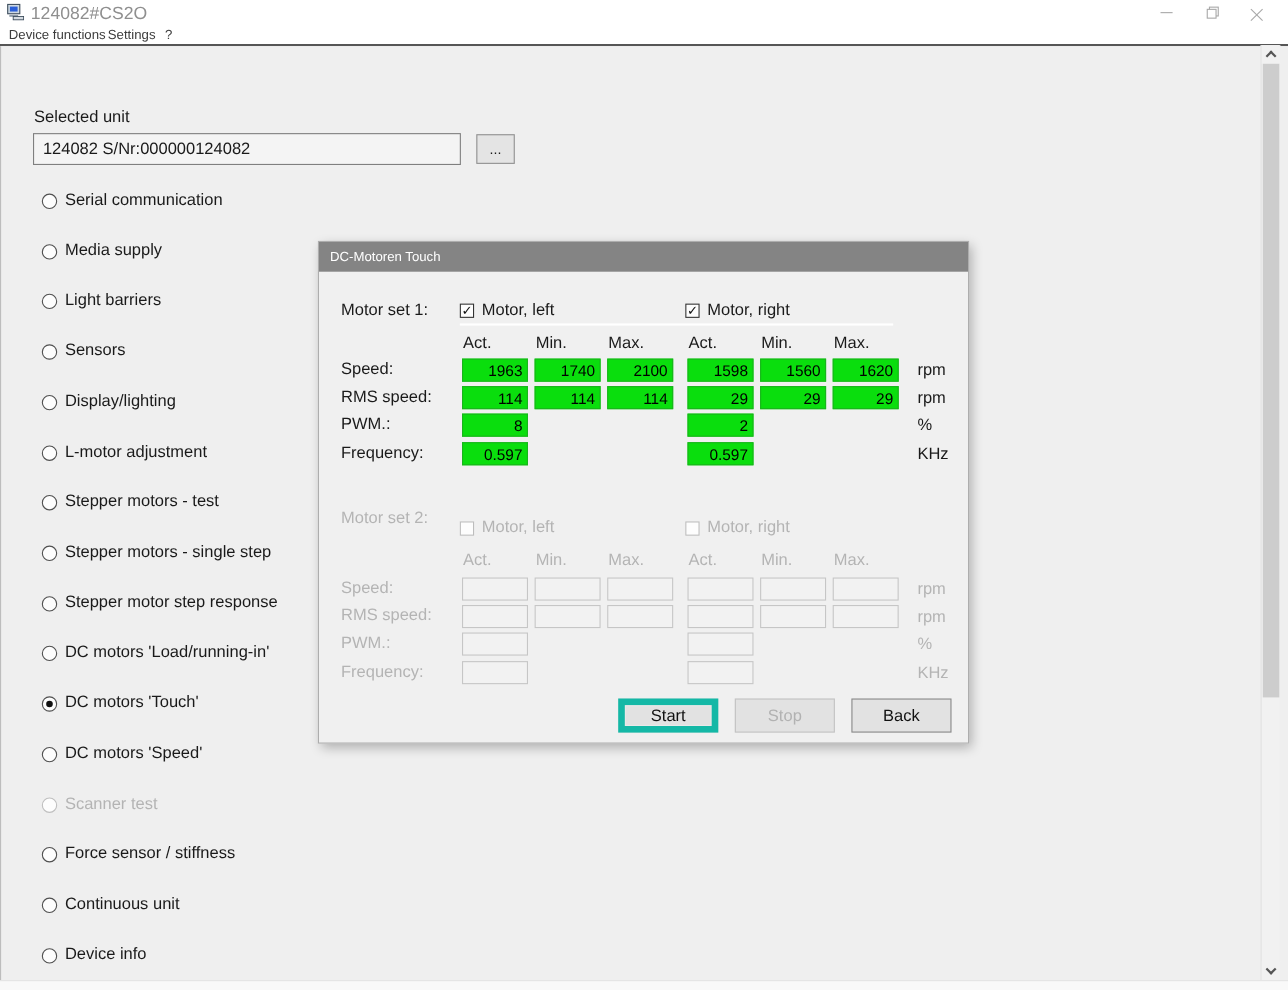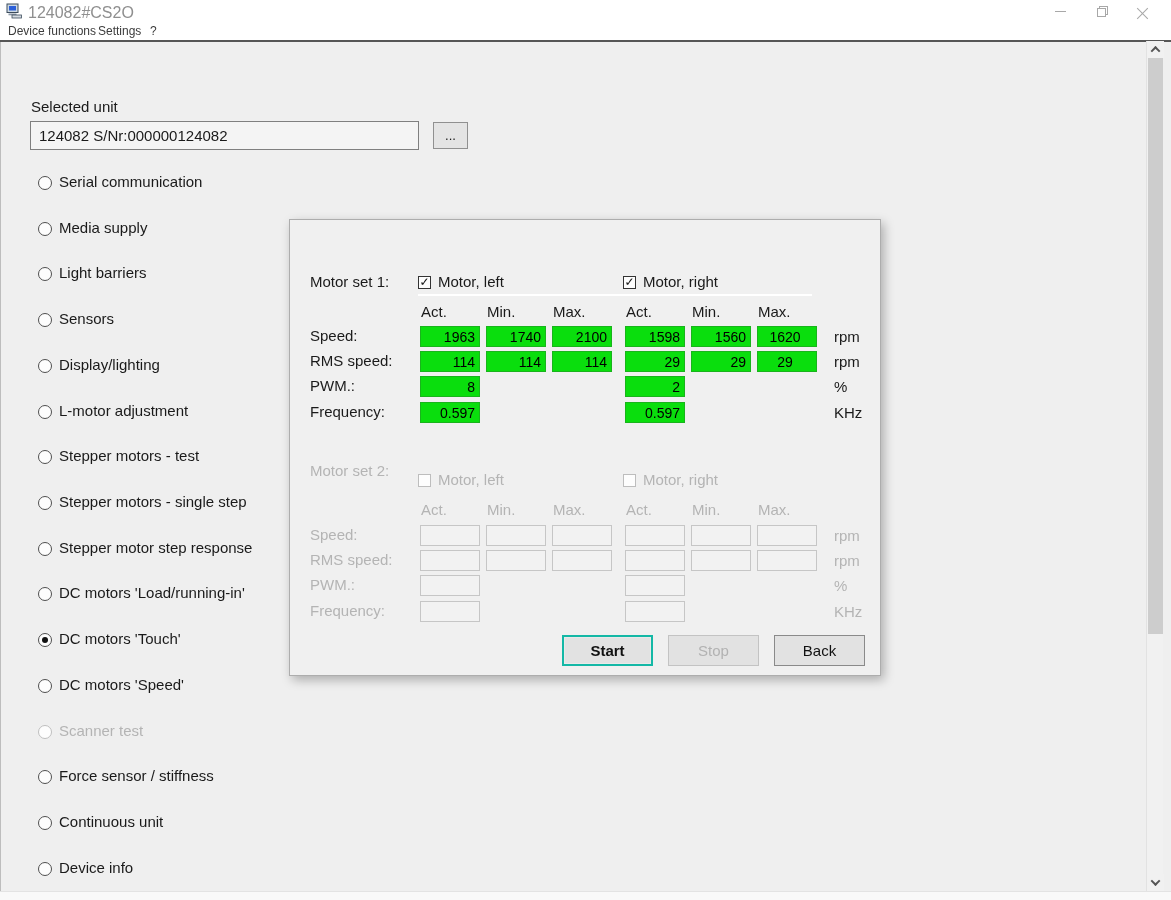--- a/index.html
+++ b/index.html
@@ -59,26 +59,26 @@
   .cb-label { position:absolute; font-size:15px; color:#1a1a1a; white-space:nowrap; }
   .set1-sep { position:absolute; left:128px; top:74px; width:394px; height:2px; background:#ffffff; }
 
   .col-h { position:absolute; font-size:15px; color:#1a1a1a; }
   .unit { position:absolute; left:544px; font-size:15px; color:#1a1a1a; }
 
   .vf { position:absolute; width:60px; height:21px; background:#0ade0d; border:1px solid #19b41c; font-size:14px; color:#000; text-align:right; padding:2px 4px 0 0; }
   .ef { position:absolute; width:60px; height:21px; background:#f2f2f2; border:1px solid #c6c6c6; }
 
   .dlg-btn { position:absolute; top:415px; width:91px; height:31px; background:#e2e2e2; border:1px solid #8a8a8a; font-size:15px; color:#111; display:flex; align-items:center; justify-content:center; }
-  .dlg-btn.default { border:2px solid #14b8a6; box-shadow:inset 0 0 0 1px #e9e9e9;font-weight:bold; }
+  .dlg-btn.default { border:6px solid #14b8a6; box-shadow:inset 0 0 0 1px #e9e9e9; }
   .dlg-btn.disabled { border:1px solid #c3c3c3; color:#b2b2b2; }
   .b-start { left:272px; } .b-stop { left:378px; } .b-back { left:484px; }
 
   
-  .c0 { left:130px; } .c1 { left:196px; } .c2 { left:262px;text-align:right; } .c3 { left:335px; } .c4 { left:401px; } .c5 { left:467px;text-align:center; }
+  .c0 { left:130px; } .c1 { left:196px; } .c2 { left:262px;text-align:right; } .c3 { left:335px; } .c4 { left:401px; } .c5 { left:467px; }
   .hc0 { left:131px; } .hc1 { left:197px; } .hc2 { left:263px; } .hc3 { left:336px; } .hc4 { left:402px; } .hc5 { left:468px; }
 </style>
 </head>
 <body>
 
 <div class="titlebar">
   <svg class="app-icon" viewBox="0 0 16 16">
     <rect x="1" y="1" width="11" height="8.5" fill="#cdd8e2" stroke="#3c4c5c" stroke-width="1"></rect>
     <rect x="3" y="3" width="7" height="4.5" fill="#2b5fd9"></rect>
     <rect x="2.5" y="10.5" width="8" height="1.8" fill="#8d9aa8"></rect>
@@ -173,20 +173,23 @@
       <span class="test-label">Continuous unit</span>
     </div>
   <div class="test-item" style="top:816px">
       <span class="radio"></span>
       <span class="test-label">Device info</span>
     </div>
 
 </div>
 
 <div class="dialog">
+  <div class="dlg-titlebar">
+    <span class="dlg-title">DC-Motoren Touch</span>
+  </div>
 
   <div class="dlg-label" style="left:20px; top:53px">Motor set 1:</div>
   <span class="cbox" style="left:128px; top:56px">✓</span>
   <span class="cb-label" style="left:148px; top:53px">Motor, left</span>
   <span class="cbox" style="left:333px; top:56px">✓</span>
   <span class="cb-label" style="left:353px; top:53px">Motor, right</span>
   <div class="set1-sep"></div>
 
   <span class="col-h hc0" style="top:83px">Act.</span>
   <span class="col-h hc1" style="top:83px">Min.</span>

